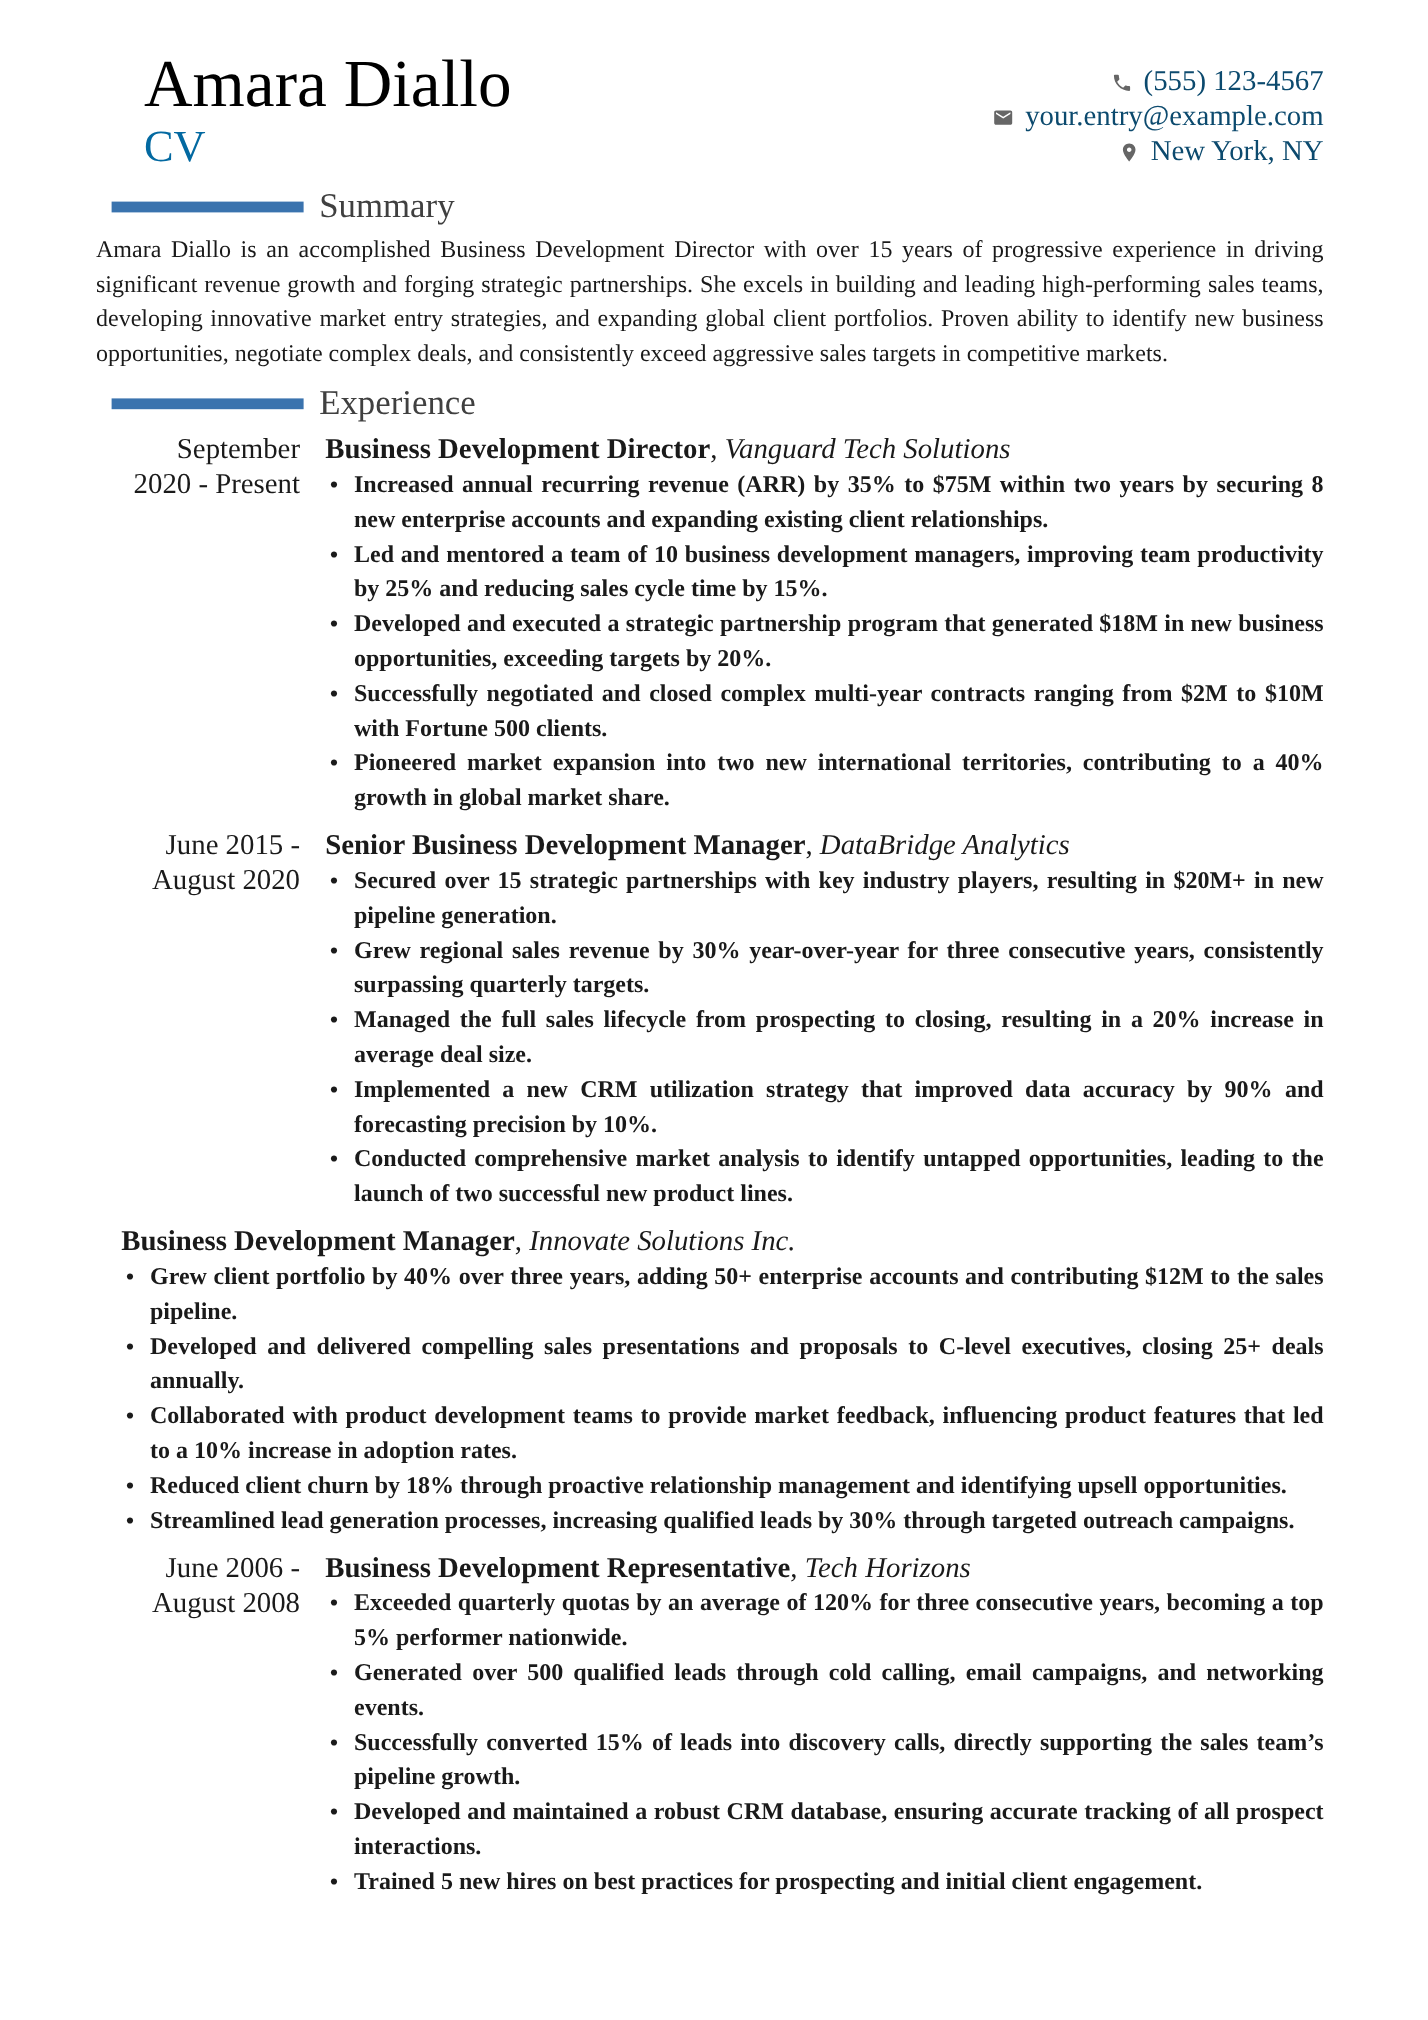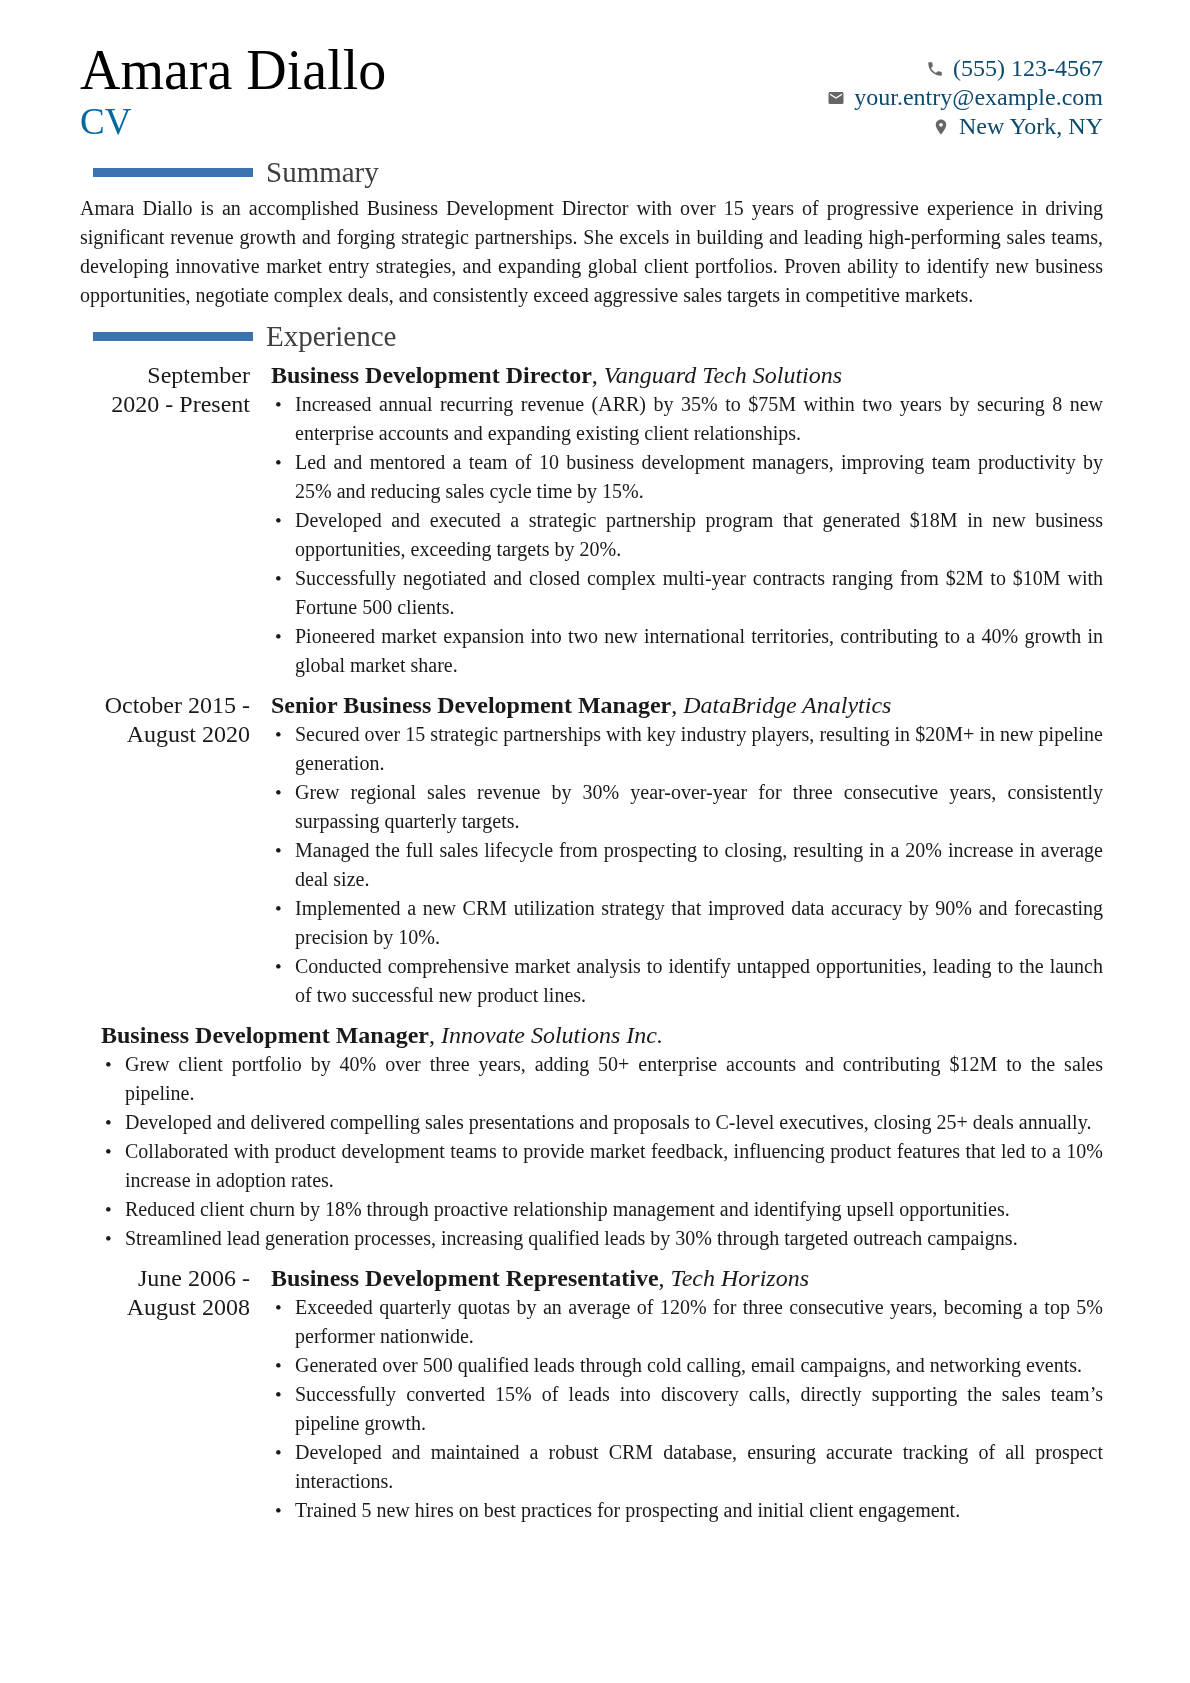--- a/index.html
+++ b/index.html
@@ -5,21 +5,21 @@
 <style>
   html, body { margin: 0; padding: 0; background: #ffffff; }
   .page {
     width: 1190px; height: 1683px; box-sizing: border-box;
     padding: 42px 87px 0 80px;
     font-family: "Liberation Serif", "DejaVu Serif", serif;
     color: #1a1a1a; background: #ffffff; overflow: hidden;
   }
 
   
-  .header { display: flex; justify-content: space-between; align-items: flex-start; }
+  .header { display: flex; justify-content: space-between; align-items: center; margin-left: 40px; }
   .name { font-size: 56px; font-weight: normal; margin: 0; line-height: 1.02; color: #000; }
   .cv-subtitle { font-size: 37px; color: #0369a1; margin-top: 4px; line-height: 1; }
   .contact { margin-top: 12px; font-size: 24px; color: #0c4a6e; }
   .contact-row { display: flex; justify-content: flex-end; align-items: center; height: 29px; }
   .contact-row .icon { display: inline-flex; margin-right: 9px; }
   .contact-row .icon svg { width: 18px; height: 18px; fill: #666666; display: block; }
 
   
   .sec-head { display: flex; align-items: center; }
   .sec-head.summary-head { margin-top: 16px; margin-bottom: 5px; }
@@ -34,21 +34,21 @@
   }
 
   
   .jobs { margin-top: 8px; }
   .job { display: flex; margin-bottom: 11px; }
   .job-date { width: 170px; flex: 0 0 auto; text-align: right; font-size: 24px; line-height: 29px; }
   .job-body { margin-left: 21px; flex: 1 1 auto; min-width: 0; }
   .job-title-line { font-size: 24px; line-height: 29px; }
   .job-title { font-weight: bold; }
   .job-company { font-style: italic; }
-  .job-bullets { margin: 0; padding: 0 0 0 24px; list-style: none; }
+  .job-bullets { margin: 0; padding: 0 0 0 24px; list-style: none; font-weight: bold; }
   .job-bullet {
     position: relative; font-size: 20px; line-height: 29px; text-align: justify;
     hyphens: auto; -webkit-hyphens: auto;
   }
   .job-bullet::before {
     content: "\2022"; position: absolute; left: -20px; top: 0;
     font-size: 19px; color: #1a1a1a;
   }
 </style>
 </head>
@@ -114,21 +114,21 @@
               <li class="job-bullet">Increased annual recurring revenue (ARR) by 35% to $75M within two years by securing 8 new enterprise accounts and expanding existing client relationships.</li>
               <li class="job-bullet">Led and mentored a team of 10 business development managers, improving team productivity by 25% and reducing sales cycle time by 15%.</li>
               <li class="job-bullet">Developed and executed a strategic partnership program that generated $18M in new business opportunities, exceeding targets by 20%.</li>
               <li class="job-bullet">Successfully negotiated and closed complex multi-year contracts ranging from $2M to $10M with Fortune 500 clients.</li>
               <li class="job-bullet">Pioneered market expansion into two new international territories, contributing to a 40% growth in global market share.</li>
             </ul>
           </div>
         </div>
         <div class="job">
           <div class="job-date">
-            <div class="date-line">October 2015 -</div>
+            <div class="date-line">June 2015 -</div>
             <div class="date-line">August 2020</div>
           </div>
           <div class="job-body">
             <div class="job-title-line"><span class="job-title">Senior Business Development Manager</span><span class="job-sep">, </span><span class="job-company">DataBridge Analytics</span></div>
             <ul class="job-bullets">
               <li class="job-bullet">Secured over 15 strategic partnerships with key industry players, resulting in $20M+ in new pipeline generation.</li>
               <li class="job-bullet">Grew regional sales revenue by 30% year-over-year for three consecutive years, consistently surpassing quarterly targets.</li>
               <li class="job-bullet">Managed the full sales lifecycle from prospecting to closing, resulting in a 20% increase in average deal size.</li>
               <li class="job-bullet">Implemented a new CRM utilization strategy that improved data accuracy by 90% and forecasting precision by 10%.</li>
               <li class="job-bullet">Conducted comprehensive market analysis to identify untapped opportunities, leading to the launch of two successful new product lines.</li>

